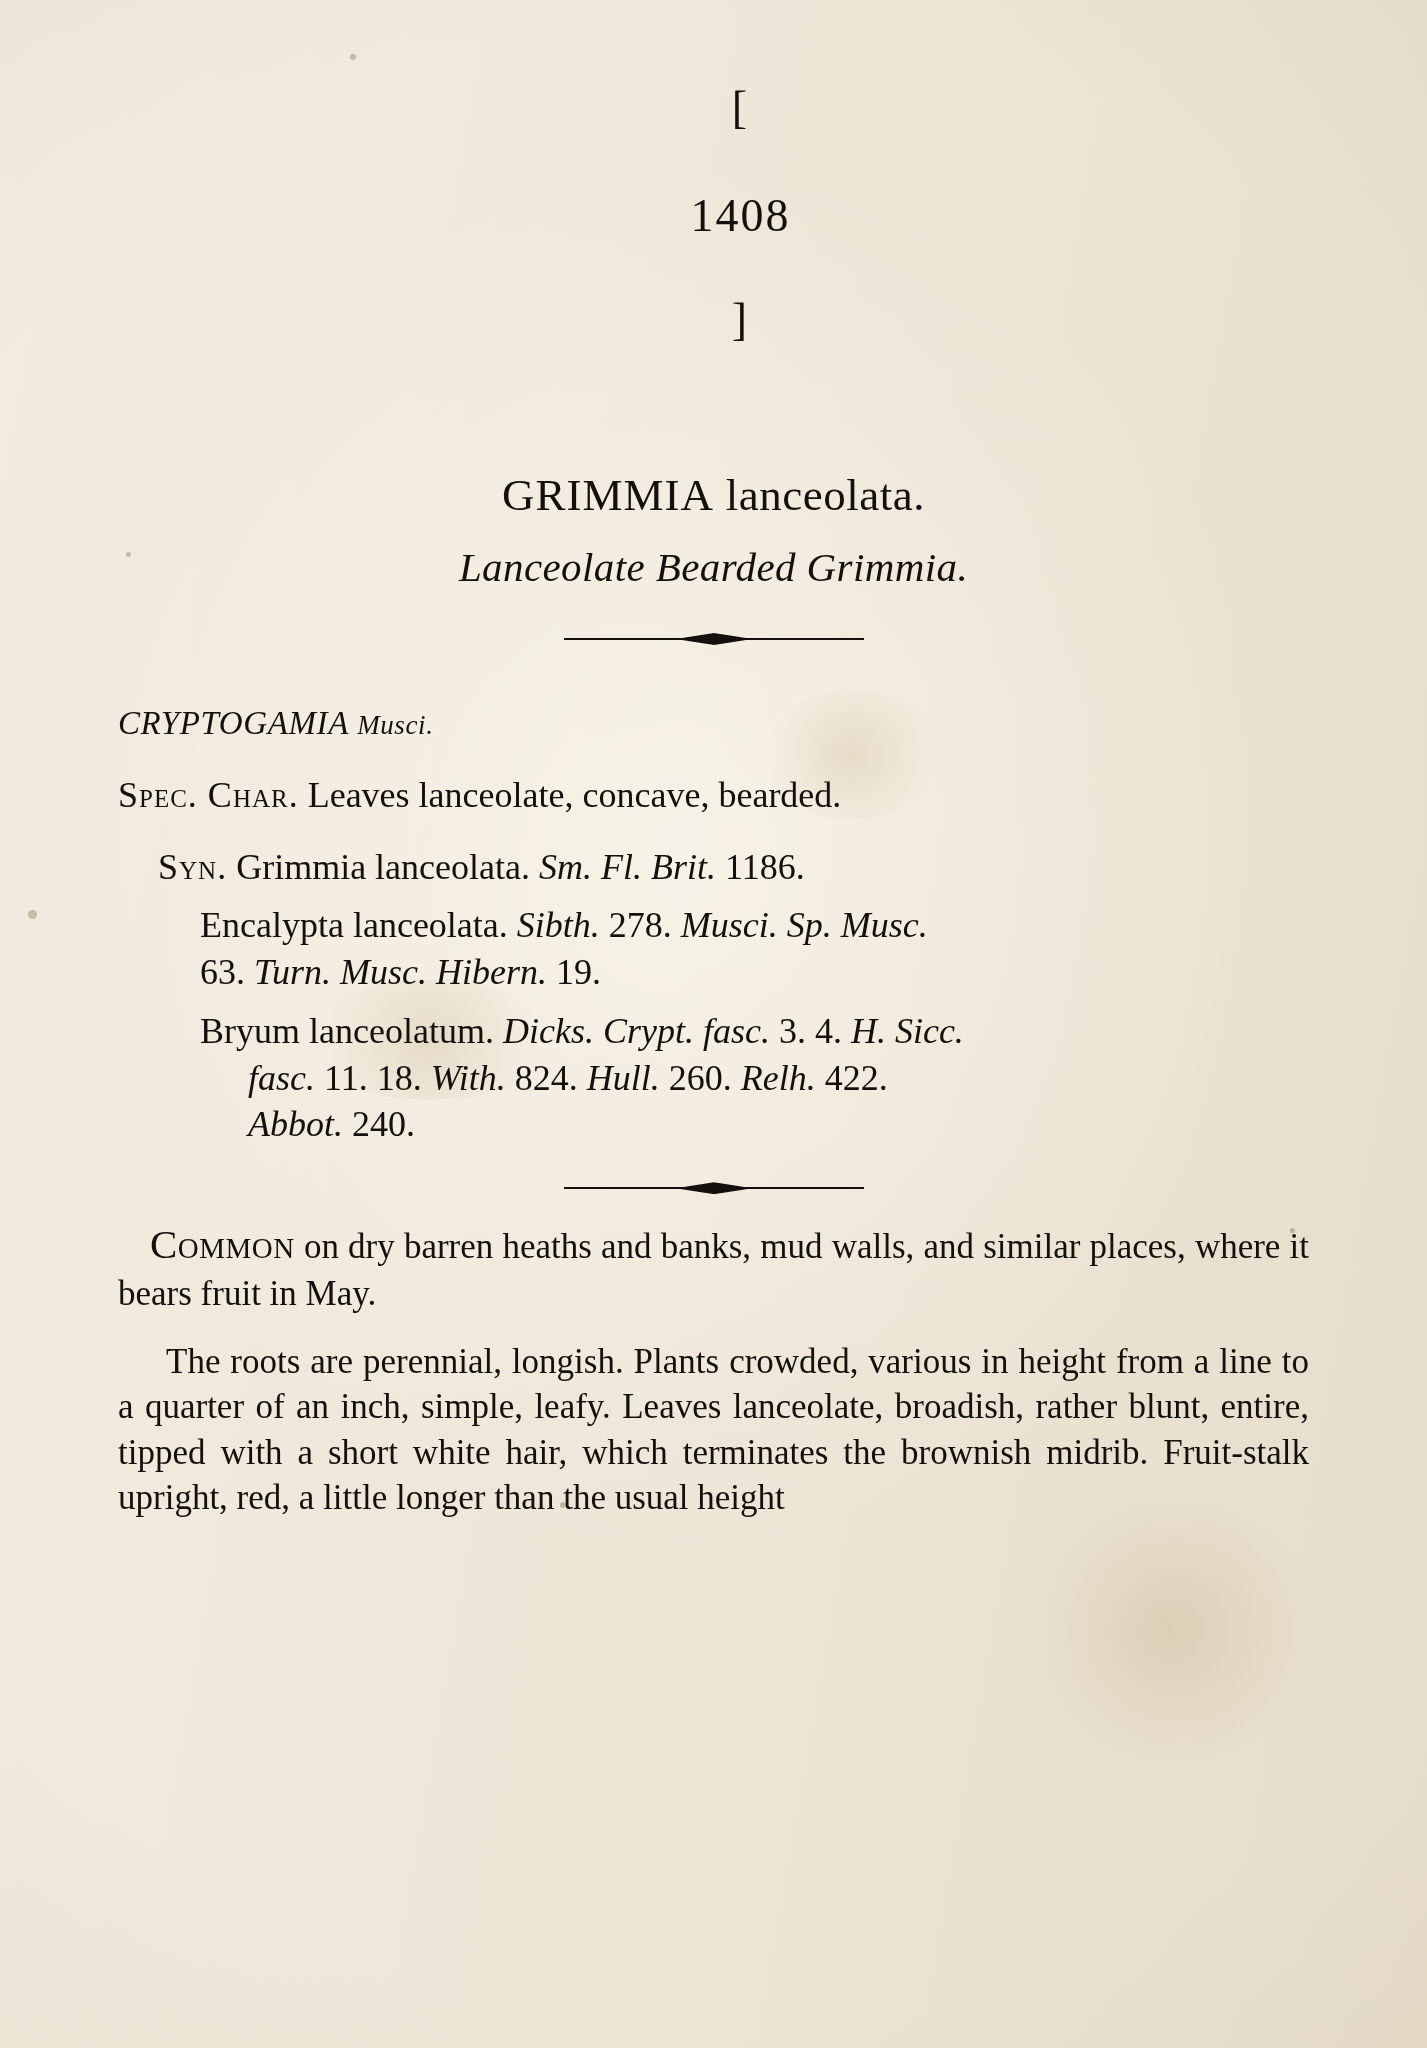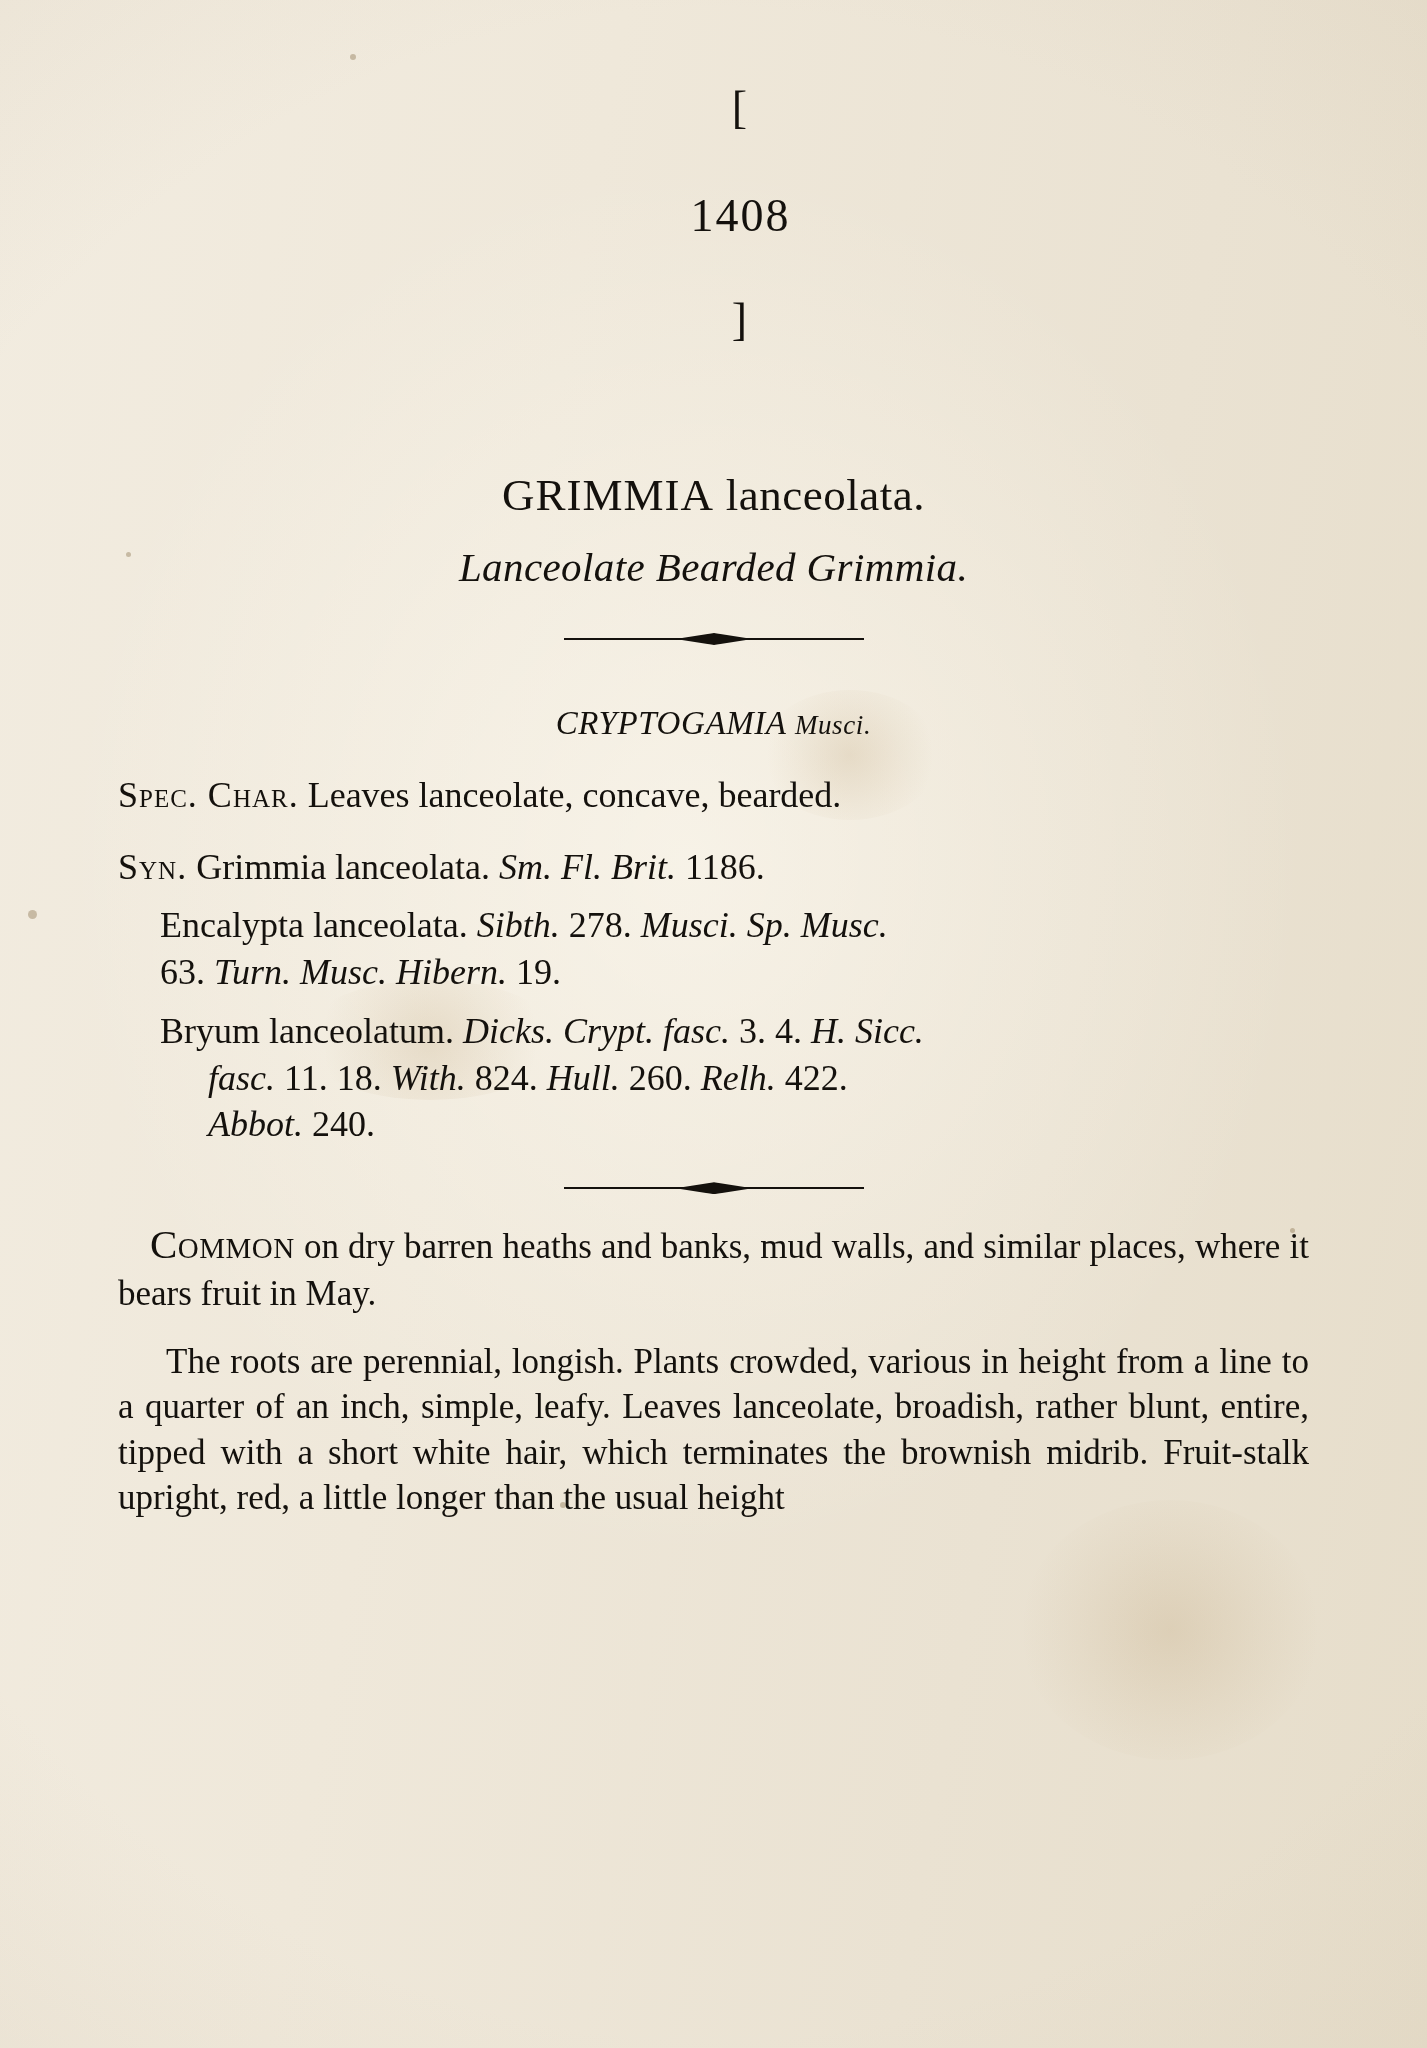--- a/index.html
+++ b/index.html
@@ -100,21 +100,20 @@
     margin-left: -32px;
     background: #14110d;
     border-radius: 50% / 50%;
     transform: scaleX(1.2);
     clip-path: polygon(0% 50%, 50% 0%, 100% 50%, 50% 100%);
   }
   .rule.second { margin-top: 32px; }
 
   
   .classification {
-    text-align: center;
     font-size: 33px;
     font-style: italic;
     margin-top: 58px;
     letter-spacing: 0.6px;
   }
   .classification .musci {
     font-size: 27px;
     font-style: italic;
   }
 
@@ -128,21 +127,21 @@
   .block .lbl {
     font-variant: small-caps;
     letter-spacing: 1px;
   }
   .it { font-style: italic; }
   .line2 {
     display: block;
     padding-left: 78px;
   }
 
-  .syn-block { margin-top: 26px; }
+  .syn-block { margin-top: 26px; margin-left: 40px; }
   .syn-entry {
     font-size: 36px;
     line-height: 1.3;
     margin-top: 12px;
     padding-left: 42px;
     text-indent: 0;
   }
   .syn-entry .cont {
     display: block;
     padding-left: 48px;

